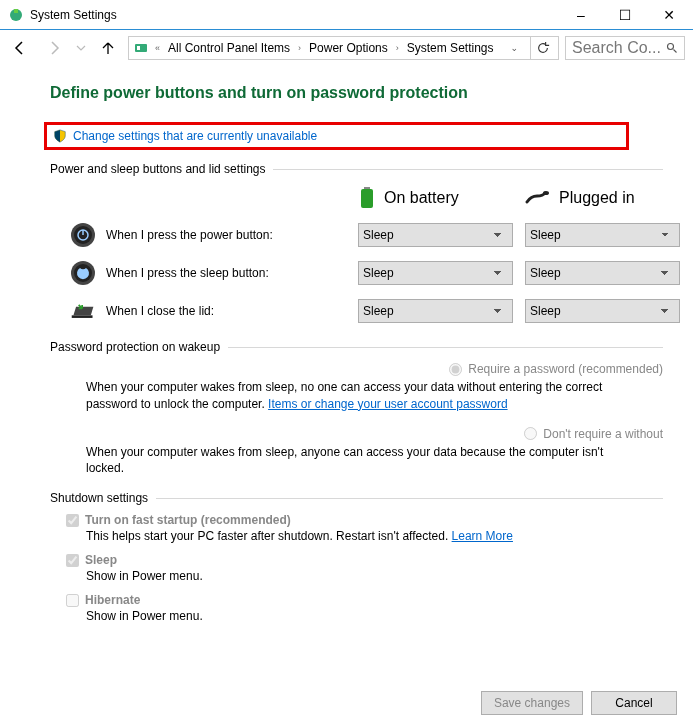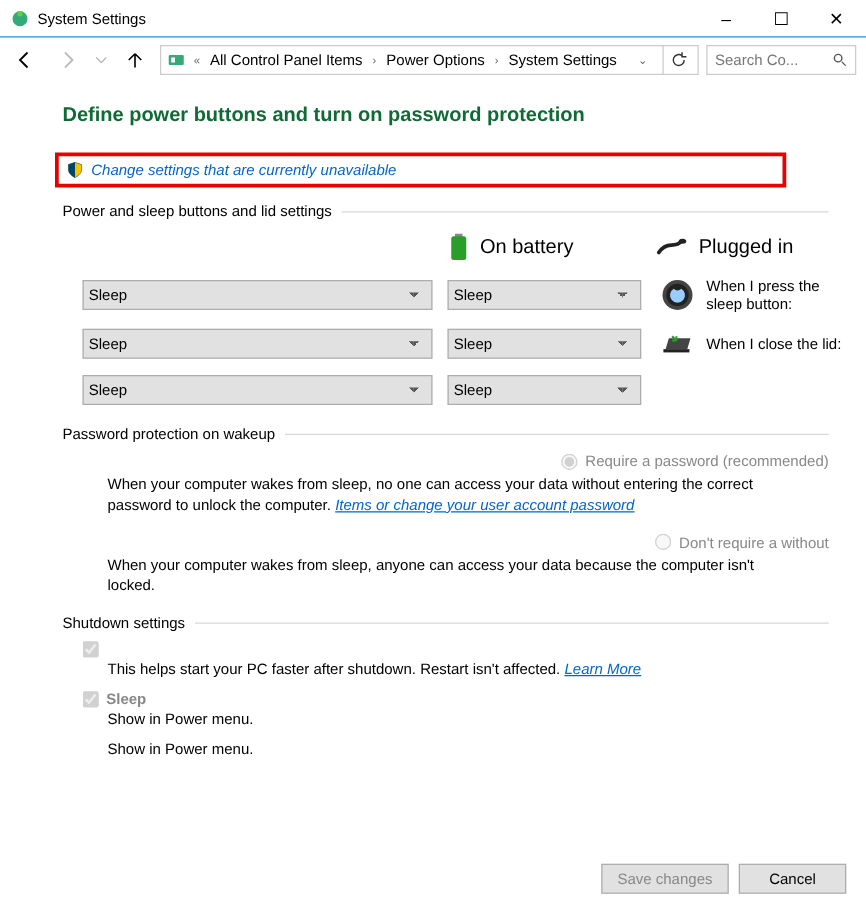--- a/index.html
+++ b/index.html
@@ -14,30 +14,30 @@
 
 .navrow { height: 36px; display: flex; align-items: center; padding: 0 8px 0 6px; gap: 6px; }
 .nav-arrow { width: 28px; height: 28px; display: flex; align-items: center; justify-content: center; color: #000; }
 .nav-arrow.disabled { color: #aaa; }
 .addrbox { flex: 1; height: 24px; border: 1px solid #ccc; display: flex; align-items: center; padding: 0 4px; gap: 4px; font-size: 12px; }
 .addrbox .crumb { color: #000; padding: 0 2px; }
 .addrbox .sep { color: #666; font-size: 9px; padding: 0 2px; }
 .addrbox .spacer { flex: 1; }
 .addrbox .chev { font-size: 9px; color: #555; padding: 0 4px; }
 .refreshbtn { width: 24px; height: 24px; display: flex; align-items: center; justify-content: center; color: #333; }
-.searchbox { width: 120px; height: 24px; border: 1px solid #ccc; display: flex; align-items: center; padding: 0 6px; color: #777; font-size: 12px; gap: 4px; }
+.searchbox { width: 120px; height: 24px; border: 1px solid #ccc; display: flex; align-items: center; padding: 0 6px; color: #777; font-size: 16px; gap: 4px; }
 .searchbox .sicon { font-size: 12px; color: #555; }
 
 
 .content { padding: 18px 30px 0 50px; }
 .page-title { color: #0f6a36; font-size: 16px; font-weight: 700; margin-bottom: 20px; }
 .page-sub { font-size: 12px; color: #000; line-height: 1.4; margin-bottom: 10px; max-width: 580px;}
 .change-link-wrap { border: 3px solid #e80000; padding: 4px 6px; margin: 0 0 12px -6px; max-width: 585px; display:flex; align-items:center; gap:6px;}
 .shield { width:14px; height:14px; }
-.link { color: #0066cc; text-decoration: none; font-size: 12px; font-style: italic; }
+.link { color: #0066cc; text-decoration: none; font-size: 12px; }
 .section-head { font-size: 12px; color: #000; margin: 6px 0 4px 0; position: relative; }
 .section-head .rule { position: absolute; left: 0; right: 0; top: 50%; border-top: 1px solid #d8d8d8; z-index:0;}
 .section-head span { background:#fff; position:relative; z-index:1; padding-right:8px;}
 
 
 .pgrid { display:grid; grid-template-columns: 280px 155px 155px; row-gap: 12px; column-gap: 12px; align-items:center; margin: 10px 0 16px 16px;}
 .pgrid .hdr { display:flex; align-items:center; gap:8px; font-size:16px;}
 .pgrid .row-lbl { display:flex; align-items:center; gap:10px; font-size:12px; padding-left:4px;}
 .pgrid .row-lbl .ricon { width:26px; height:26px; display:flex; align-items:center; justify-content:center;}
 select.combobox { width:100%; height:24px; border:1px solid #adadad; background:#e1e1e1; font-size:12px; padding:0 4px; appearance:none; -webkit-appearance:none; background-image: linear-gradient(45deg, transparent 50%, #555 50%), linear-gradient(135deg, #555 50%, transparent 50%); background-position: calc(100% - 14px) 9px, calc(100% - 10px) 9px; background-size: 4px 4px, 4px 4px; background-repeat:no-repeat;}
@@ -170,20 +170,31 @@
     <div class="hdr">
       <span>
         <svg width="26" height="16" viewBox="0 0 26 16">
             <path d="M2 12 Q6 6 12 6 Q18 6 20 3" stroke="#222" stroke-width="3" fill="none" stroke-linecap="round"></path>
             <ellipse cx="21" cy="3" rx="3" ry="2" fill="#222"></ellipse>
           </svg>
       </span>
       <span>Plugged in</span>
     </div>
 
+    <div class="row-lbl">
+      <span class="ricon">
+        <svg width="26" height="26" viewBox="0 0 26 26">
+            <circle cx="13" cy="13" r="12" fill="#444"></circle>
+            <circle cx="13" cy="13" r="9" fill="#222"></circle>
+            <circle cx="13" cy="13" r="5" stroke="#9cf" stroke-width="1.5" fill="none"></circle>
+            <line x1="13" y1="8" x2="13" y2="13" stroke="#9cf" stroke-width="1.5"></line>
+          </svg>
+      </span>
+      <span>When I press the power button:</span>
+    </div>
     <select class="combobox"><option>Sleep</option></select>
     <select class="combobox"><option>Sleep</option></select>
 
     <div class="row-lbl">
       <span class="ricon">
         <svg width="26" height="26" viewBox="0 0 26 26">
             <circle cx="13" cy="13" r="12" fill="#444"></circle>
             <circle cx="13" cy="13" r="9" fill="#222"></circle>
             <path d="M16 8 A6 6 0 1 1 10 8 A4 4 0 0 0 16 8" fill="#9cf"></path>
           </svg>
@@ -228,31 +239,36 @@
     </div>
   </div>
 
   <div class="section-head">
     <div class="rule"></div><span>Shutdown settings</span>
   </div>
   <div class="opts">
     <div style="margin-bottom:8px;">
       <label class="chk-row">
           <input type="checkbox" disabled="" checked="" style="">
+          <b style="color:#888">Turn on fast startup (recommended)</b>
         </label>
       <div class="chk-desc"><span>This helps start your PC faster after shutdown. Restart isn't affected. </span><a href="#" class="link">Learn More</a></div>
     </div>
     <div style="margin-bottom:8px;">
       <label class="chk-row">
           <input type="checkbox" disabled="" checked="" style="">
           <b style="color:#888">Sleep</b>
         </label>
       <div class="chk-desc">Show in Power menu.</div>
     </div>
     <div>
+      <label class="chk-row">
+          <input type="checkbox" disabled="" style="">
+          <b style="color:#888">Hibernate</b>
+        </label>
       <div class="chk-desc">Show in Power menu.</div>
     </div>
   </div>
 </div>
 
 <div class="footer">
   <button disabled="">Save changes</button>
   <button>Cancel</button>
 </div>
 

